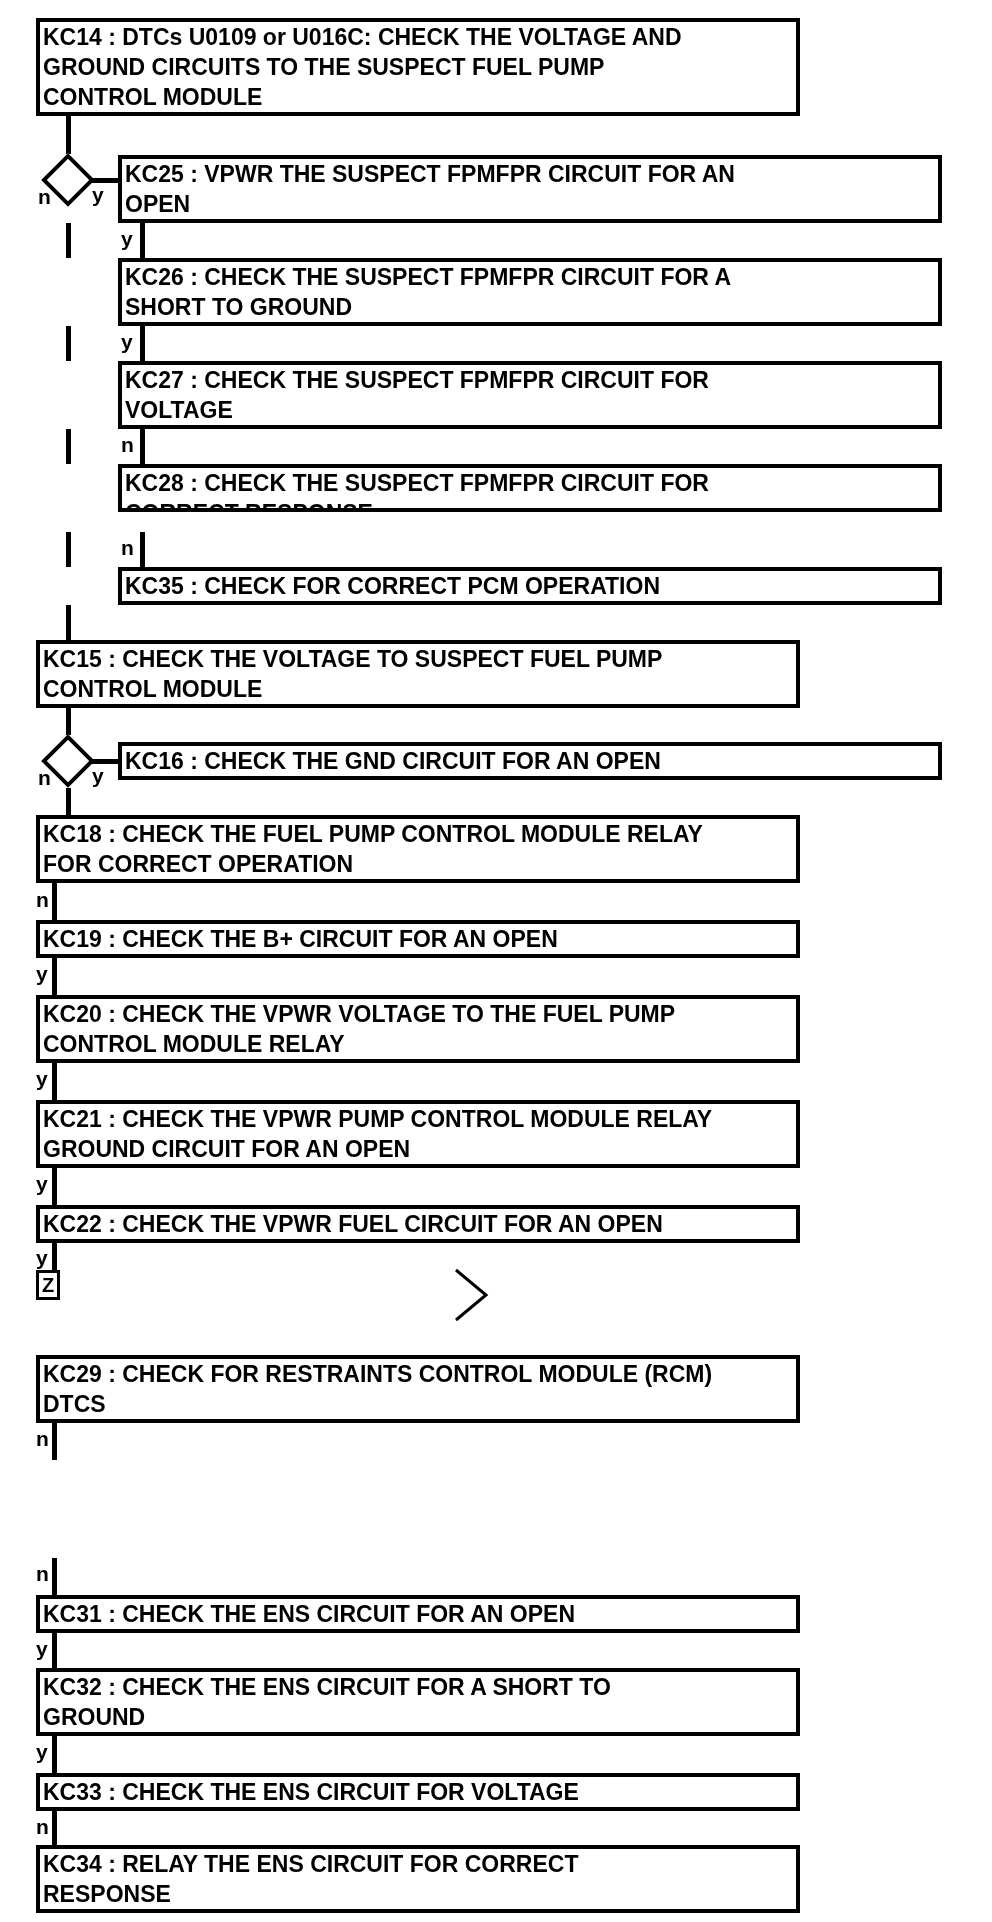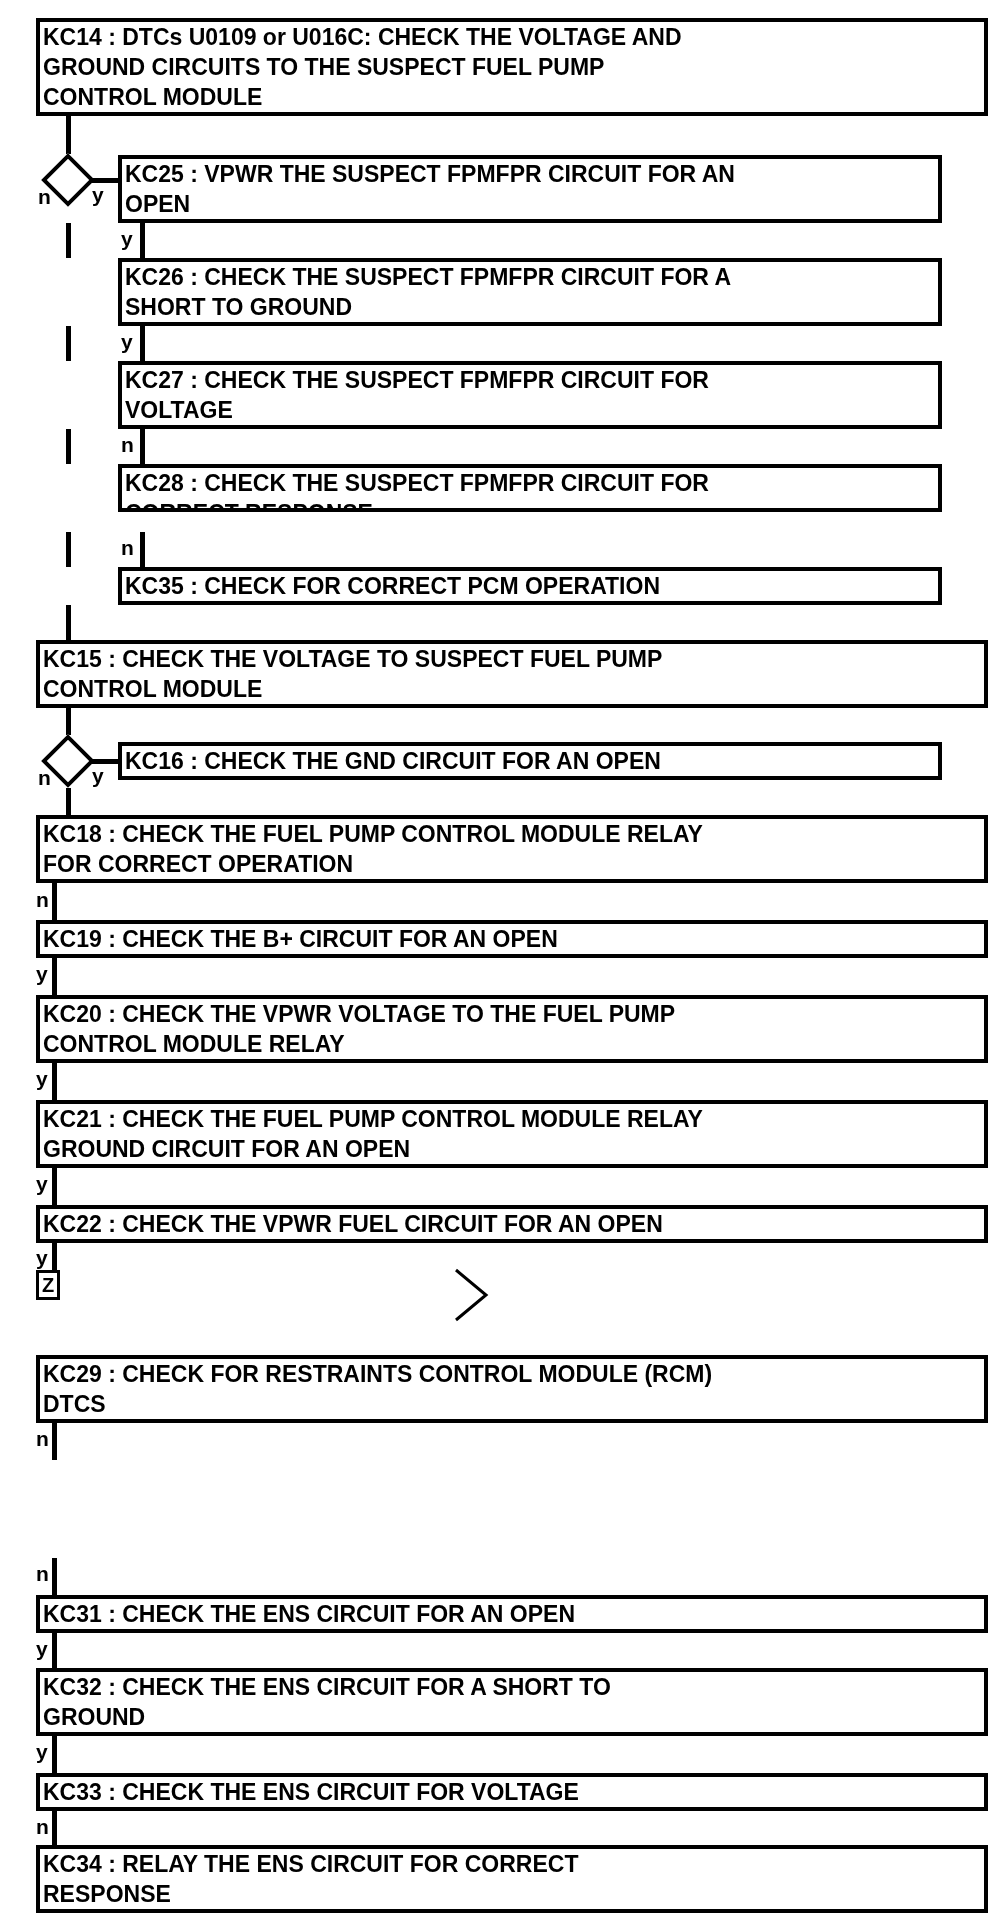--- a/index.html
+++ b/index.html
@@ -1,21 +1,21 @@
 <!DOCTYPE html>
 <html><head>
 <meta charset="utf-8">
 <style>
   html,body{margin:0;padding:0;background:#ffffff;}
   .page{position:relative;width:992px;height:1922px;background:#ffffff;
         font-family:"Liberation Sans","DejaVu Sans",sans-serif;color:#000;}
   .node{position:absolute;border:4px solid #000;background:#fff;box-sizing:border-box;
         font-weight:bold;font-size:23px;line-height:30px;white-space:pre-line;
         padding:0 4px 0 3px;color:#000;overflow:hidden;}
-  .main{left:36px;width:952px;}
+  .main{left:36px;width:764px;}
   .ind{left:118px;width:824px;}
   .vline{position:absolute;width:5px;background:#000;}
   .hline{position:absolute;height:5px;background:#000;}
   .diamond{position:absolute;width:38px;height:38px;border:4px solid #000;background:#fff;
            box-sizing:border-box;transform:rotate(45deg);}
   .edge{position:absolute;font-weight:bold;font-size:21px;line-height:22px;color:#000;}
   .zbox{position:absolute;left:36px;top:1270px;width:24px;height:30px;border:3px solid #000;
         box-sizing:border-box;font-weight:bold;font-size:20px;line-height:24px;text-align:center;
         background:#fff;color:#000;}
   .chev{position:absolute;left:452px;top:1266px;}
@@ -38,21 +38,21 @@
 CORRECT RESPONSE</div>
   <div class="node ind" style="top:567px;height:38px">KC35 : CHECK FOR CORRECT PCM OPERATION</div>
   <div class="node main" style="top:640px;height:68px">KC15 : CHECK THE VOLTAGE TO SUSPECT FUEL PUMP
 CONTROL MODULE</div>
   <div class="node ind" style="top:742px;height:38px">KC16 : CHECK THE GND CIRCUIT FOR AN OPEN</div>
   <div class="node main" style="top:815px;height:68px">KC18 : CHECK THE FUEL PUMP CONTROL MODULE RELAY
 FOR CORRECT OPERATION</div>
   <div class="node main" style="top:920px;height:38px">KC19 : CHECK THE B+ CIRCUIT FOR AN OPEN</div>
   <div class="node main" style="top:995px;height:68px">KC20 : CHECK THE VPWR VOLTAGE TO THE FUEL PUMP
 CONTROL MODULE RELAY</div>
-  <div class="node main" style="top:1100px;height:68px">KC21 : CHECK THE FUEL PUMP CONTROL MODULE RELAY
+  <div class="node main" style="top:1100px;height:68px">KC21 : CHECK THE VPWR PUMP CONTROL MODULE RELAY
 GROUND CIRCUIT FOR AN OPEN</div>
   <div class="node main" style="top:1205px;height:38px">KC22 : CHECK THE VPWR FUEL CIRCUIT FOR AN OPEN</div>
   <div class="node main" style="top:1355px;height:68px">KC29 : CHECK FOR RESTRAINTS CONTROL MODULE (RCM)
 DTCS</div>
   <div class="node main" style="top:1595px;height:38px">KC31 : CHECK THE ENS CIRCUIT FOR AN OPEN</div>
   <div class="node main" style="top:1668px;height:68px">KC32 : CHECK THE ENS CIRCUIT FOR A SHORT TO
 GROUND</div>
   <div class="node main" style="top:1773px;height:38px">KC33 : CHECK THE ENS CIRCUIT FOR VOLTAGE</div>
   <div class="node main" style="top:1845px;height:68px">KC34 : RELAY THE ENS CIRCUIT FOR CORRECT
 RESPONSE</div>

